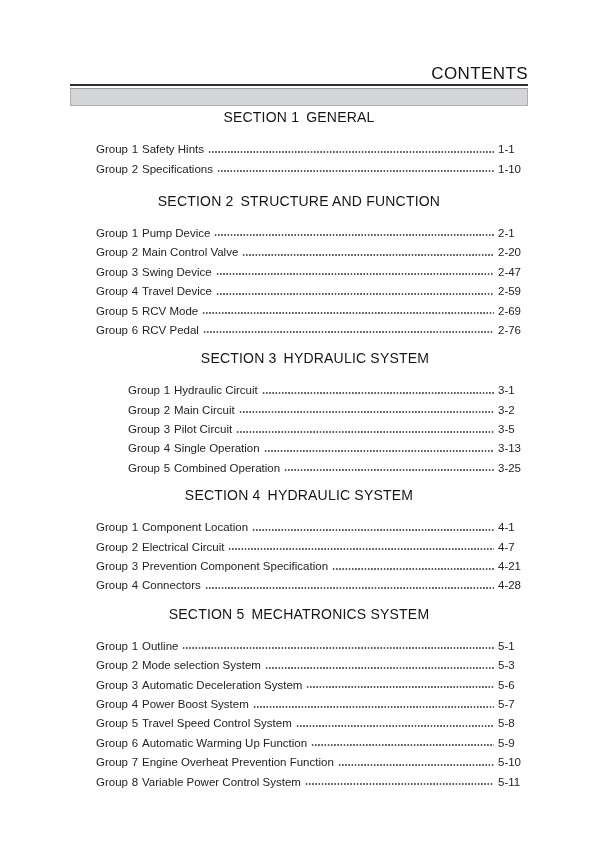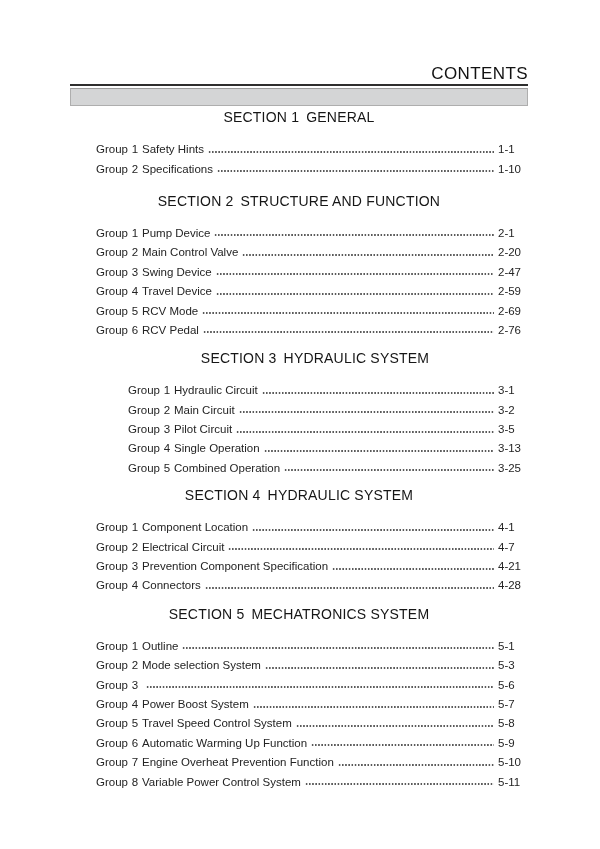--- a/index.html
+++ b/index.html
@@ -285,20 +285,21 @@
     <span class="g-word">Group</span>
     <span class="g-num">2</span>
     <span class="g-title">Mode selection System</span>
     <span class="dots"></span>
     <span class="g-page">5-3</span>
   </div>
 
   <div class="toc-row">
     <span class="g-word">Group</span>
     <span class="g-num">3</span>
+    <span class="g-title">Automatic Deceleration System</span>
     <span class="dots"></span>
     <span class="g-page">5-6</span>
   </div>
 
   <div class="toc-row">
     <span class="g-word">Group</span>
     <span class="g-num">4</span>
     <span class="g-title">Power Boost System</span>
     <span class="dots"></span>
     <span class="g-page">5-7</span>

